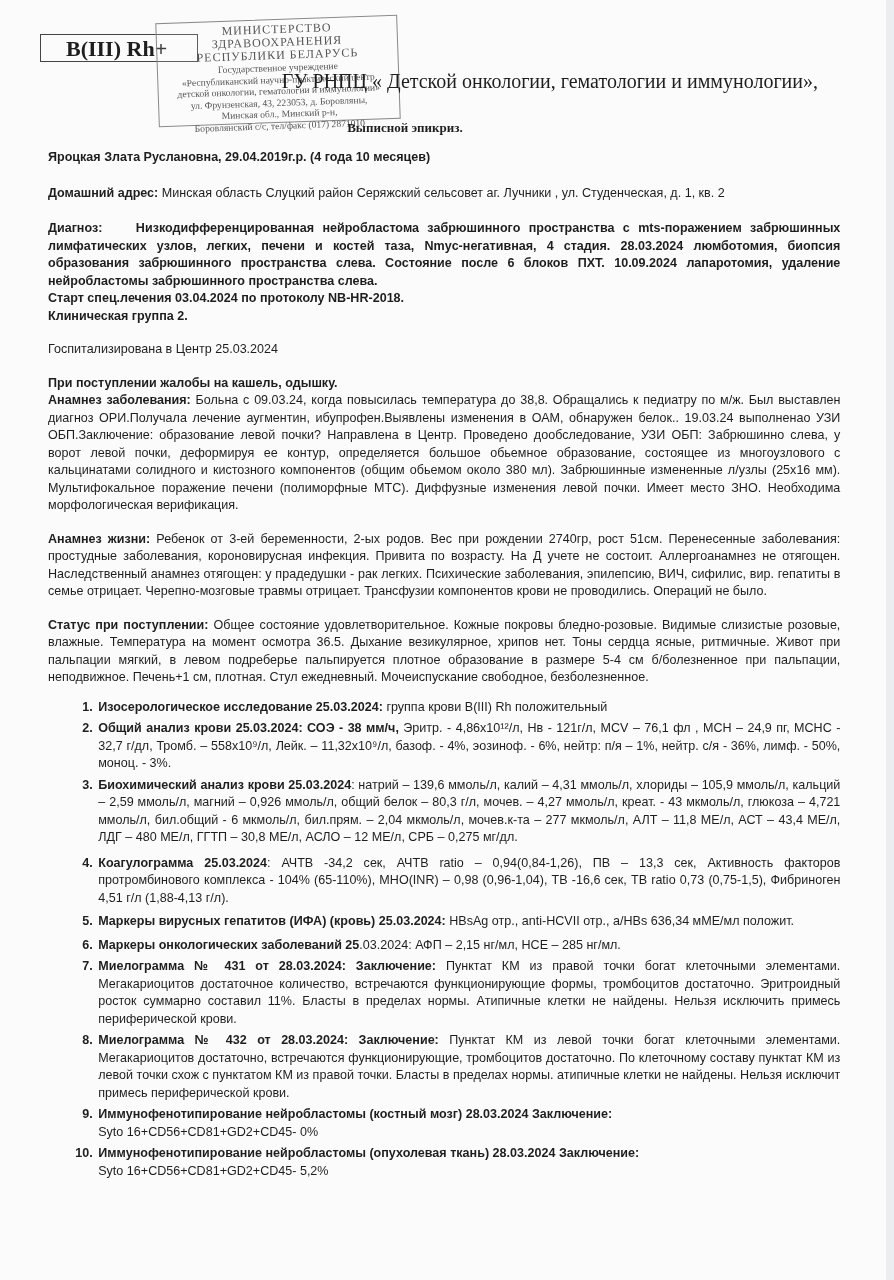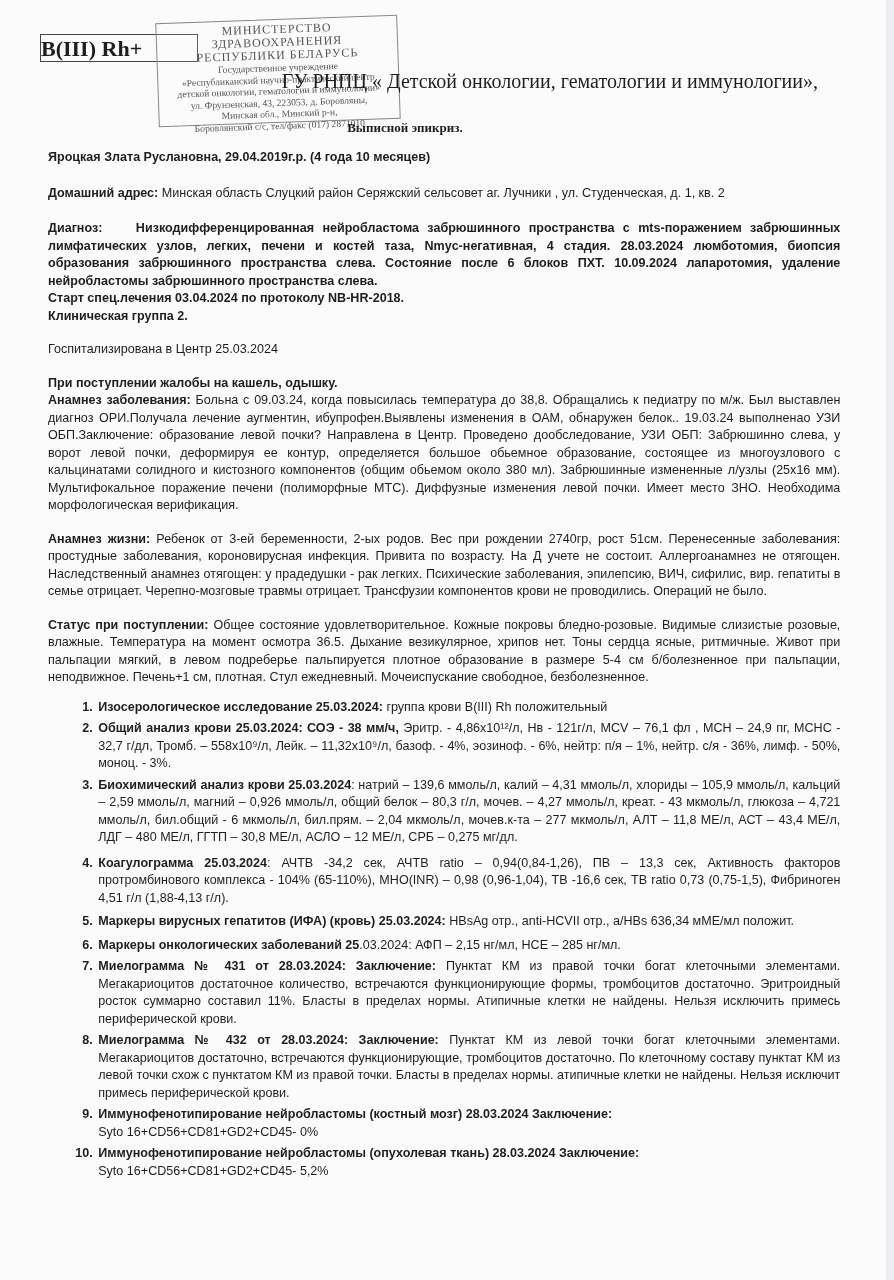--- a/index.html
+++ b/index.html
@@ -9,21 +9,21 @@
     font-family:"Liberation Serif", serif;
     color:#1e1e1e;
   }
   .page {
     position:absolute; left:0; top:0; width:886px; height:1280px;
     background:#fbfbfb;
   }
   .blood-box {
     position:absolute; left:40px; top:34px; width:158px; height:28px;
     border:1.5px solid #444; font-weight:bold; font-size:22px;
-    line-height:28px; box-sizing:border-box;
+    line-height:28px; padding-left:25px; box-sizing:border-box;
   }
   .stamp {
     position:absolute; left:157px; top:19px; width:242px; height:104px;
     border:1.5px solid #888; transform:rotate(-2deg);
     color:#555; text-align:center; font-size:9.6px; line-height:11.5px;
     padding-top:3px; box-sizing:border-box; background:rgba(255,255,255,0.15);
   }
   .stamp .big { font-size:12px; letter-spacing:1px; line-height:13px; }
   .org {
     position:absolute; right:68px; top:71px; 

